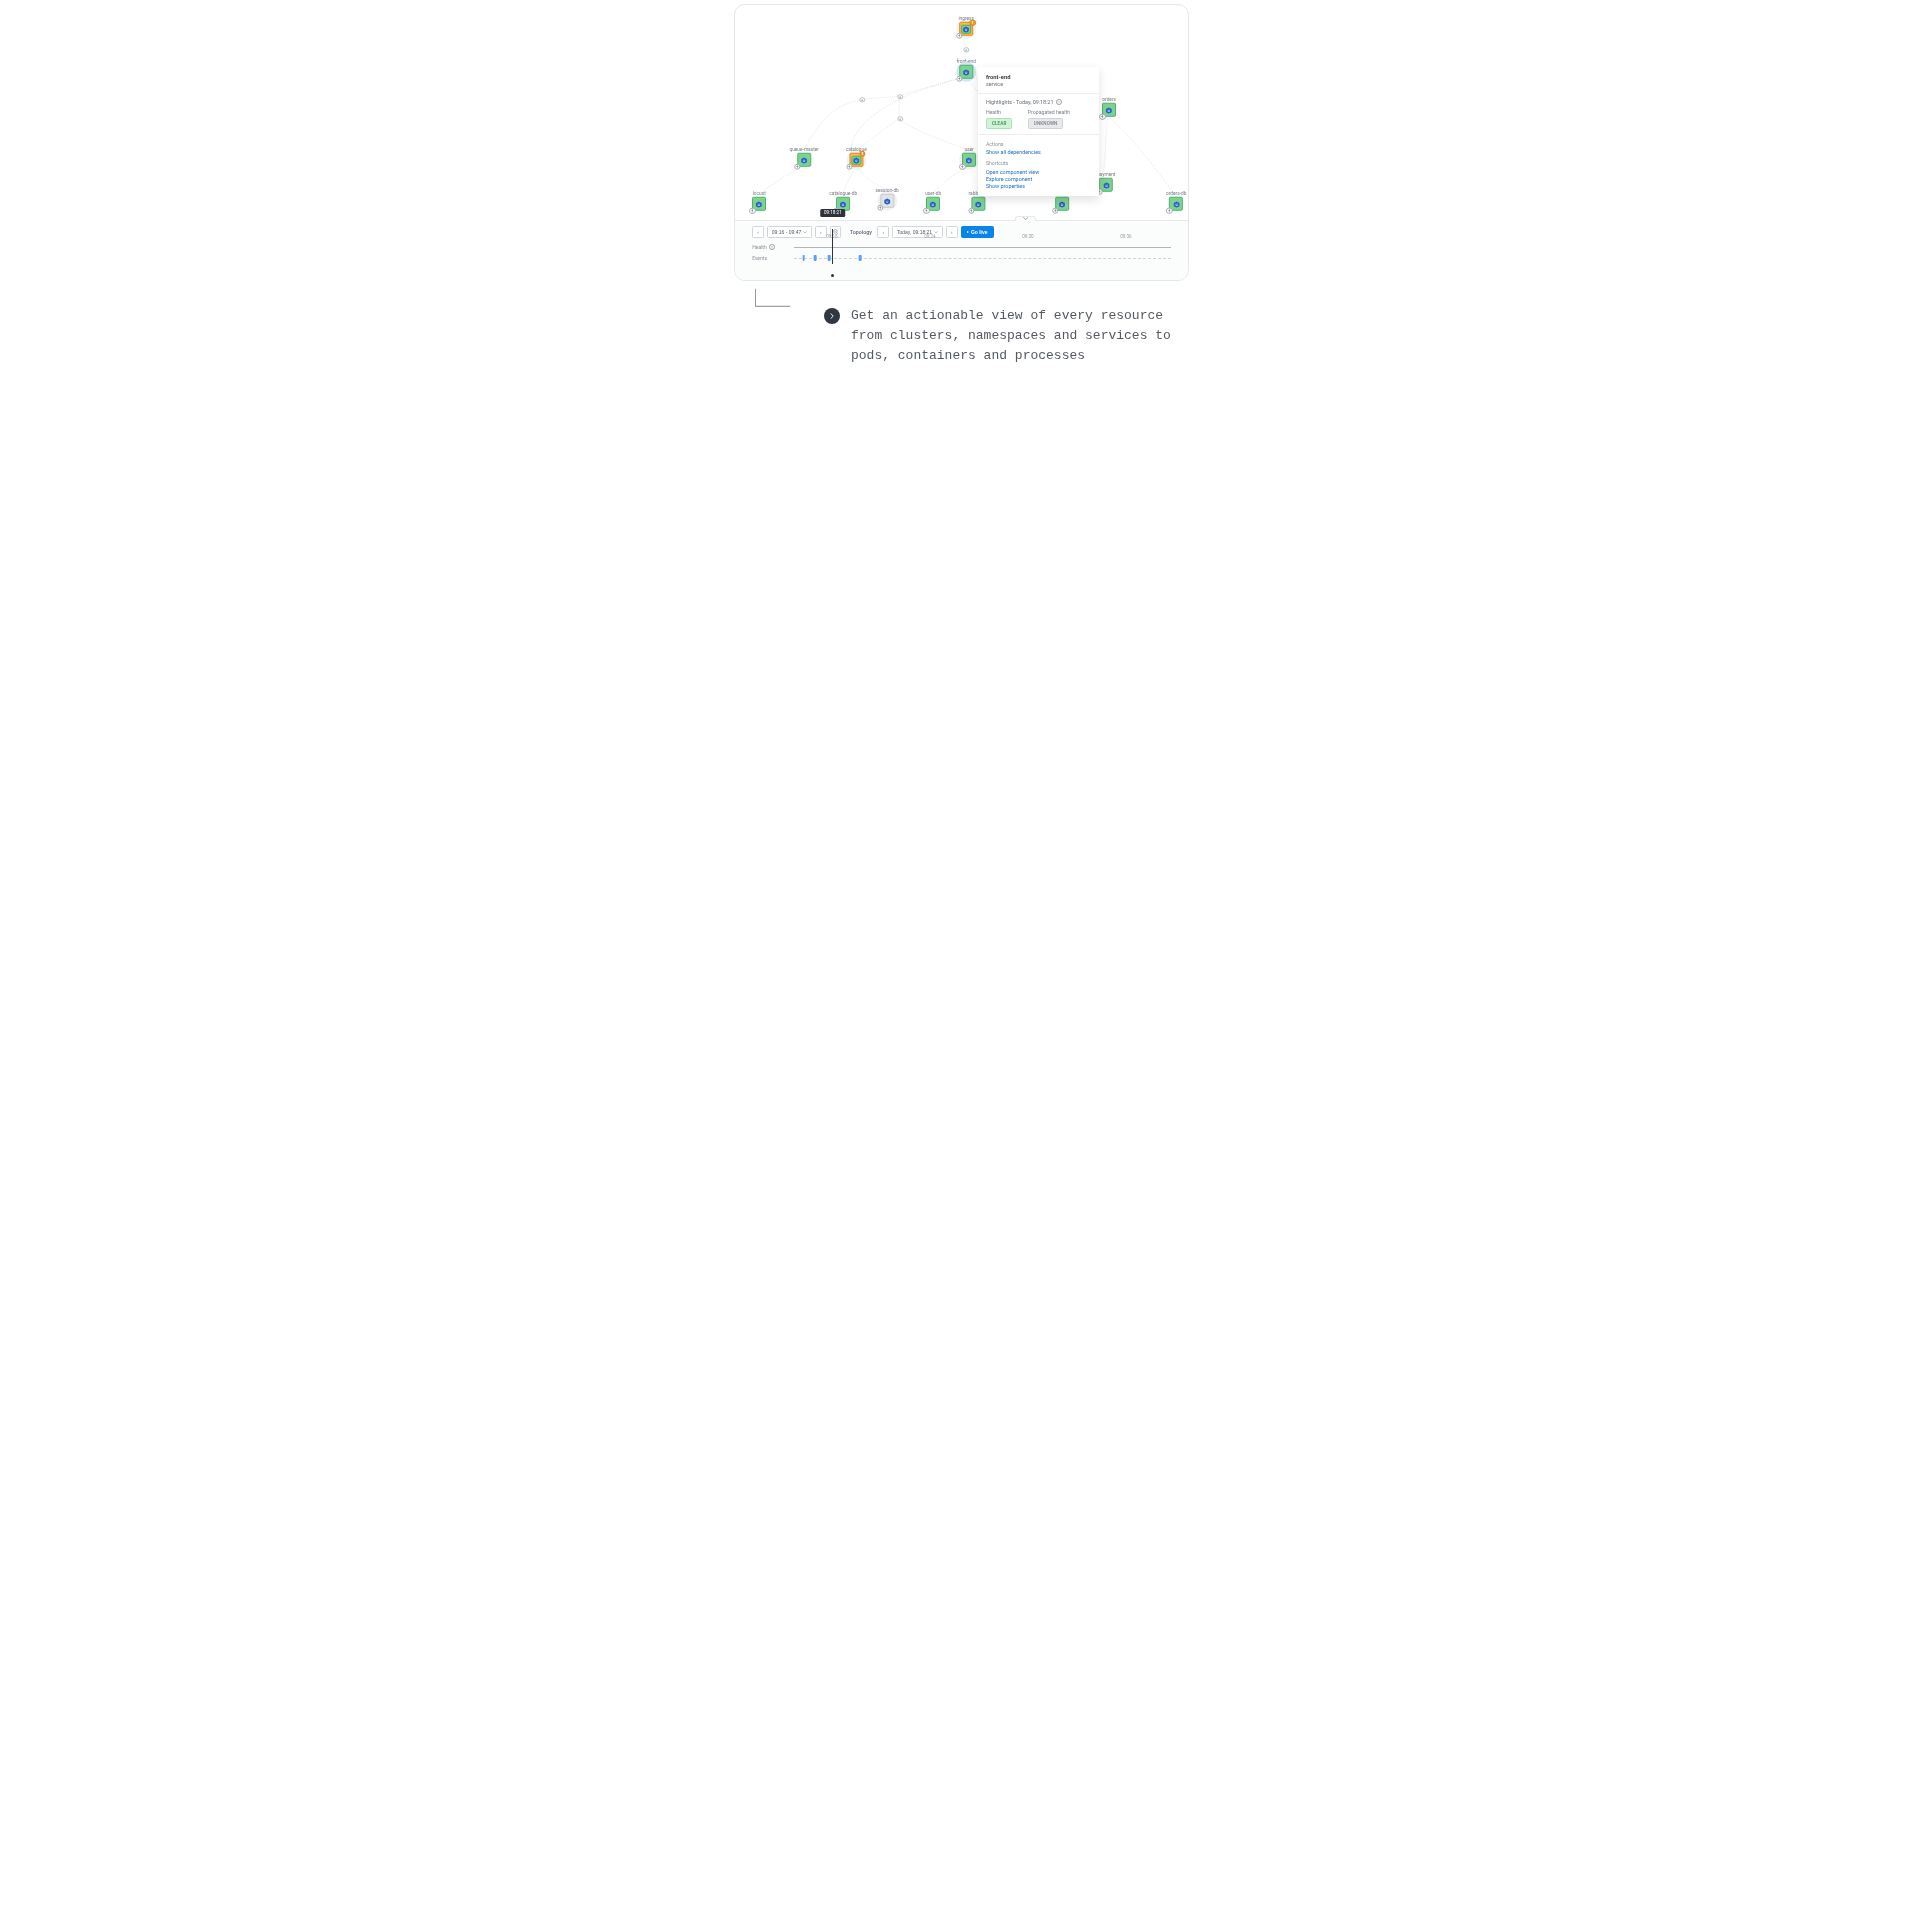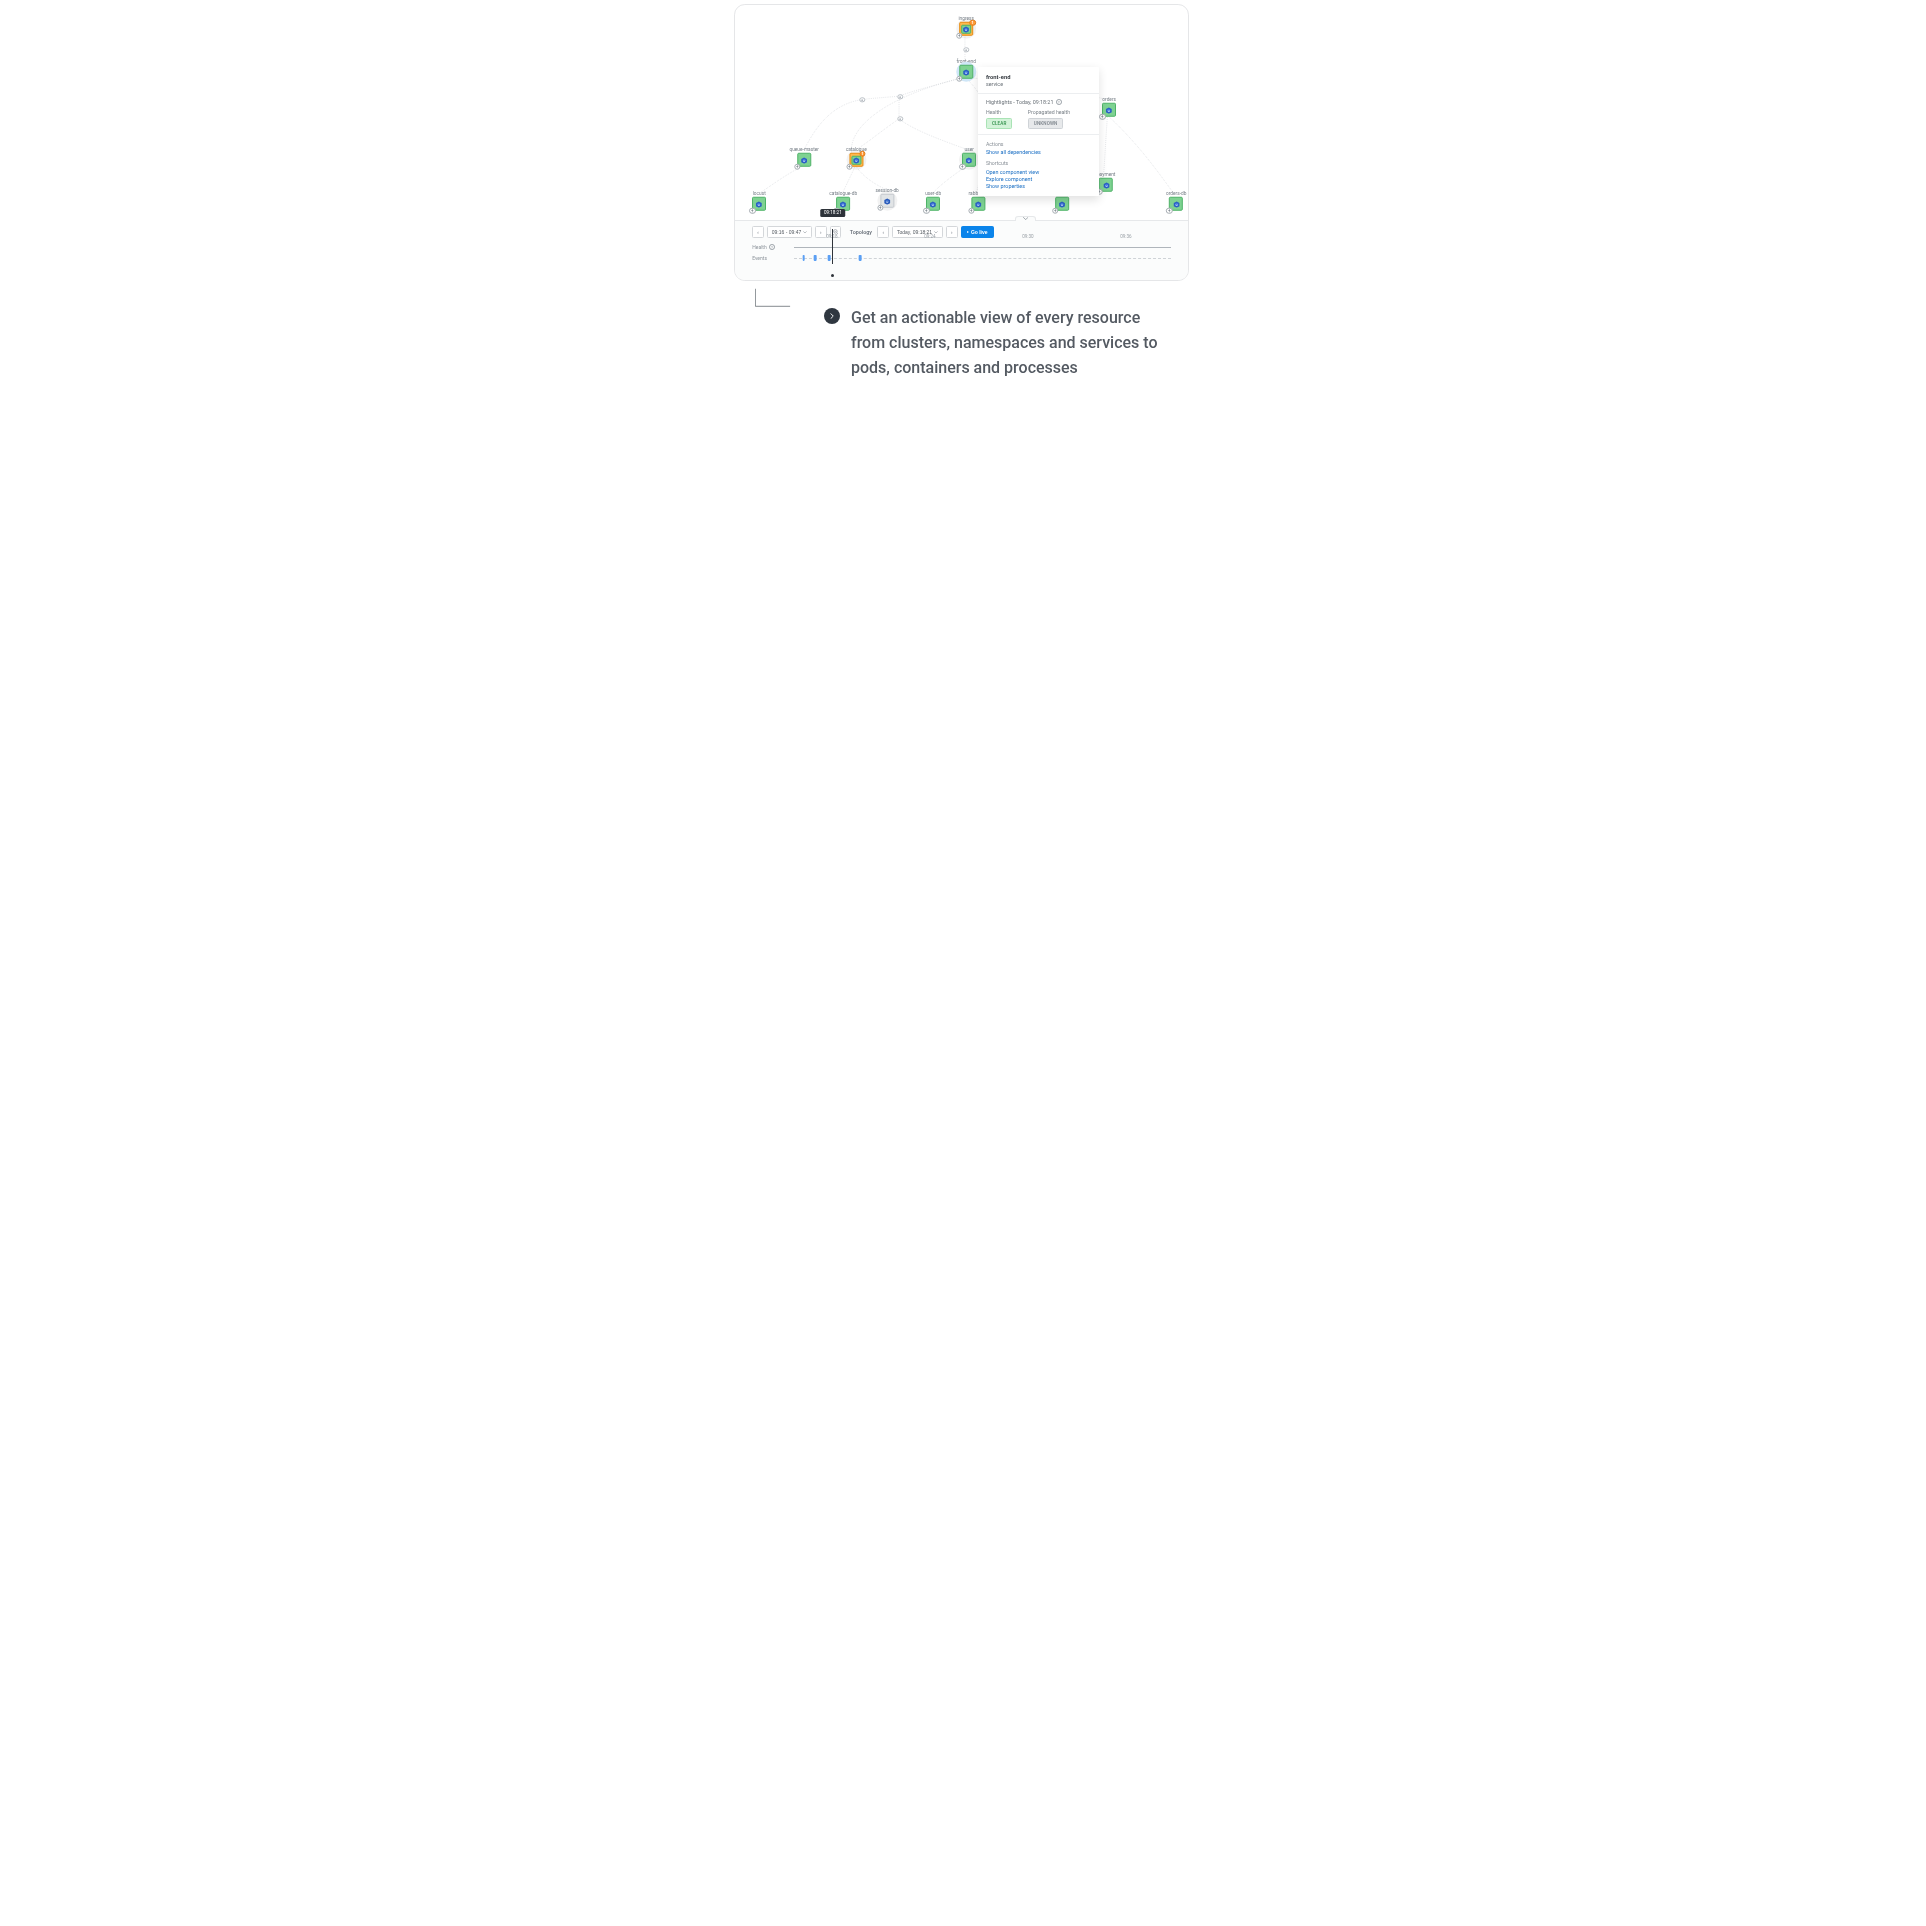--- a/index.html
+++ b/index.html
@@ -55,21 +55,21 @@
   .axis.dashed{border-top:0.8px dashed #cfd3d7;}
   .tick-label{position:absolute;top:-7.7px;font-size:4.6px;color:#9aa1a7;transform:translateX(-50%);}
   .event-dot{position:absolute;top:50%;width:2.7px;height:6.2px;background:#5a9ff4;border-radius:0.8px;transform:translate(-50%,-50%);}
   .cursor-line{position:absolute;top:-13px;bottom:-11.6px;width:0;border-left:0.8px solid #2e333a;}
   .cursor-bubble{position:absolute;top:-20px;transform:translateX(-50%);background:#2e333a;color:#fff;font-size:4.6px;padding:1.5px 3.9px;border-radius:1.5px;white-space:nowrap;}
   .cursor-dot{position:absolute;bottom:-13px;left:-1.5px;width:3.1px;height:3.1px;background:#2e333a;border-radius:50%;}
   
   .callout-line{position:absolute;left:27px;top:281px;width:39px;height:35px;}
   .callout-chevron{position:absolute;left:96px;top:308px;width:16px;height:16px;border-radius:50%;background:#2f3740;display:flex;align-items:center;justify-content:center;}
   .callout-chevron svg{width:6.2px;height:6.2px;}
-  .caption{position:absolute;left:123px;top:306px;width:320px;font-size:16px;line-height:1.55;color:#545a62;font-weight:500;}
+  .caption{position:absolute;left:123px;top:306px;width:320px;font-size:13px;line-height:1.55;color:#545a62;font-weight:500;font-family:Liberation Mono, monospace;}
 </style>
 </head>
 <body>
 
 <div class="stage">
   <div class="frame">
     <div class="canvas">
 
       <svg class="svg-layer" viewBox="0 0 1182 720" preserveAspectRatio="none">
         <g stroke="#c4c9cf" stroke-width="1.4" stroke-dasharray="2 3" fill="none">

